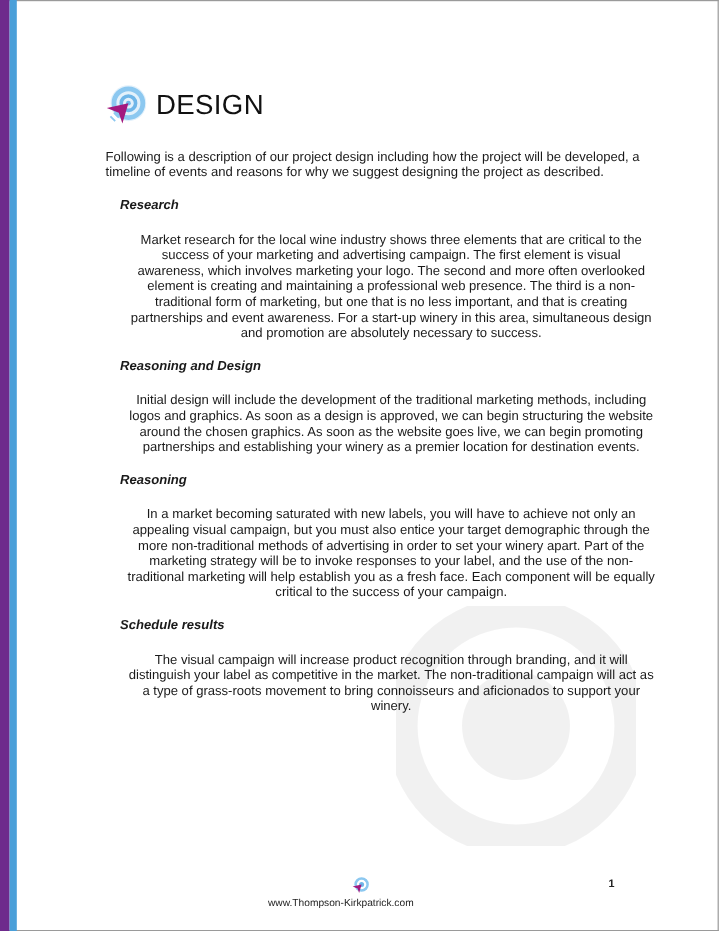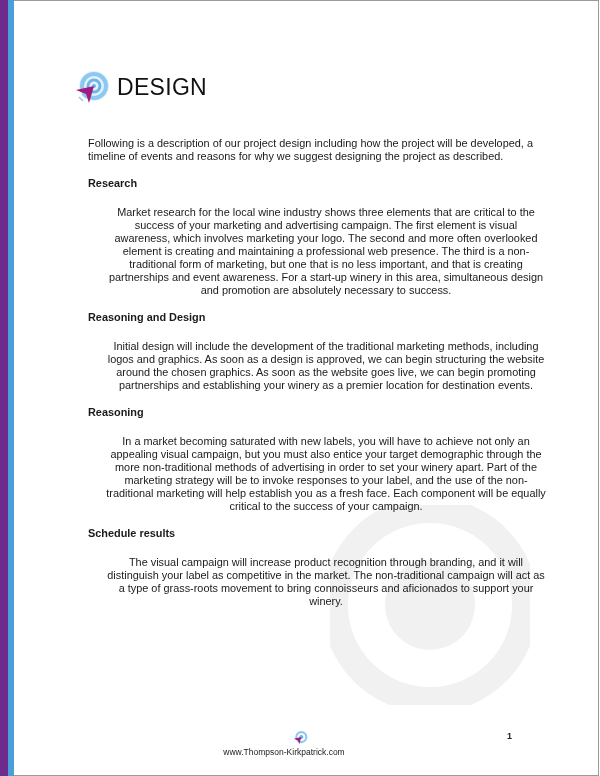--- a/index.html
+++ b/index.html
@@ -9,26 +9,26 @@
     font-family: "Liberation Sans", "DejaVu Sans", sans-serif;
     color: #1a1a1a;
   }
   .page {
     position: absolute; left: 0; top: 0; width: 598px; height: 774px;
     border: 1px solid #9a9a9a; border-left: none; background: #fff;
   }
   .stripe-purple { position: absolute; left: 0; top: 0; width: 8px; height: 776px; background: #6e2a8c; }
   .stripe-blue { position: absolute; left: 8px; top: 0; width: 6px; height: 776px; background: #4a9fd9; }
   .watermark { position: absolute; left: 330px; top: 505px; width: 200px; height: 200px; opacity: 0.05; }
-  .header { position: absolute; left: 75px; top: 68px; height: 38px; display: flex; align-items: center; }
+  .header { position: absolute; left: 88px; top: 68px; height: 38px; display: flex; align-items: center; }
   .logo { width: 34px; height: 36px; margin-right: 8px; }
   .title { font-size: 23px; font-weight: 500; letter-spacing: 0.3px; color: #111; }
   .content { position: absolute; left: 88px; top: 125px; width: 470px; font-size: 10.9px; line-height: 13px; }
-  .intro { margin: 12px 0 14px 0; }
-  .section-heading { font-weight: bold; margin: 0 0 14px 0; font-size: 10.9px; }
+  .intro { margin: 0 0 14px 0; }
+  .section-heading { font-weight: bold; margin: 0 0 14px 12px; font-size: 10.9px; font-style: italic; }
   .section-body { margin: 16px 0 14px 18px; width: 440px; text-align: center; }
   .footer-logo { position: absolute; left: 293px; top: 730px; width: 15px; height: 15px; }
   .footer-url { position: absolute; left: 184px; width: 200px; top: 747px; text-align: center; font-size: 8.5px; color: #222; }
   .page-number { position: absolute; left: 507px; top: 731px; font-size: 9px; font-weight: bold; color: #222; }
 </style>
 </head>
 <body>
 
 <div class="page"></div>
 <div class="stripe-purple"></div>

